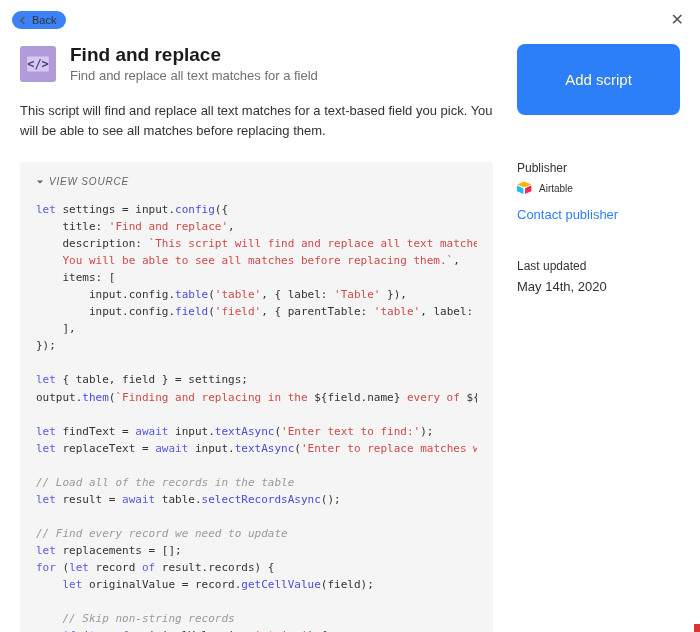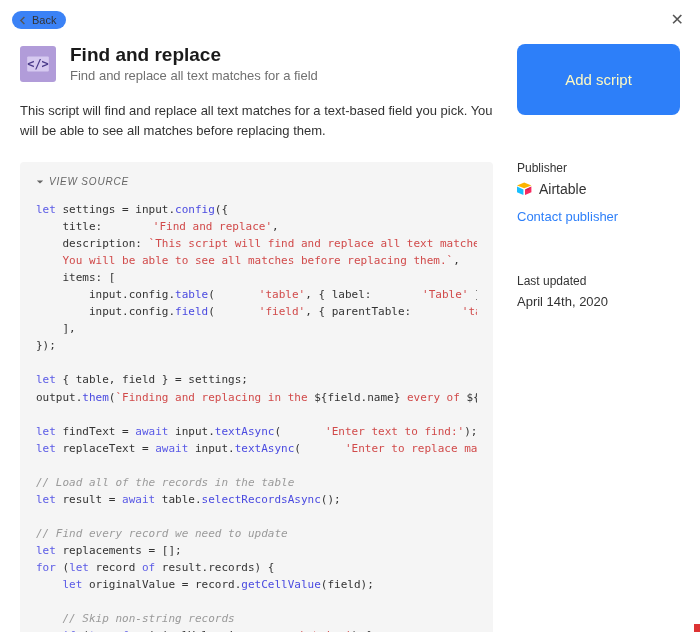--- a/index.html
+++ b/index.html
@@ -104,21 +104,21 @@
   pre {
     font-family: "SFMono-Regular", Menlo, Consolas, monospace;
     font-size: 11px;
     line-height: 1.55;
     white-space: pre;
     color: #333;
     overflow: hidden;
   }
   .kw { color: #5a5ae6; }
   .fn { color: #4a4ae0; margin-top: 23px; }
-  .str { color: #d14a4a; margin-left: 44px; }
+  .str { color: #d14a4a; }
   .tpl { color: #d14a4a; }
   .cm { color: #9a9a9a; font-style: italic; }
   .add-btn {
     width: 100%;
     background: #2d7ff9;
     color: #fef9c3;
     border: none;
     border-radius: 8px;
     padding: 27px 12px;
     font-size: 15px;
@@ -132,27 +132,27 @@
     font-weight: 500;
     margin-bottom: 6px;
     margin-top: 22px;
   }
   .publisher-row {
     display: flex;
     align-items: center;
     gap: 6px;
     margin-bottom: 10px;
   }
-  .publisher-row span { font-size: 14px; color: #333; }
+  .publisher-row span { font-size: 10px; color: #333; }
   .contact-link {
     font-size: 13px;
     color: #2d7ff9;
     text-decoration: none;
     display: inline-block;
-    margin-bottom: 28px;
+    margin-bottom: 15px;
   }
   .side-value {
     font-size: 13px;
     color: #333;
   }
   .airtable-logo { width: 16px; height: 14px; }
   .scroll-indicator {
     position: absolute;
     right: 0;
     bottom: 0;
@@ -244,17 +244,17 @@
         <path d="M9 0 L18 3.5 L9 7 L0 3.5 Z" fill="#fcb400"></path>
         <path d="M0 5 L8 8.5 L8 15.5 L0 12 Z" fill="#18bfff"></path>
         <path d="M10 8.5 L18 5 L18 12 L10 15.5 Z" fill="#f82b60"></path>
         <path d="M10 8.5 L18 5 L14 10 Z" fill="#ba1e45" opacity="0.6"></path>
       </svg>
       <span>Airtable</span>
     </div>
     <a href="#" class="contact-link">Contact publisher</a>
 
     <div class="side-label">Last updated</div>
-    <div class="side-value">April 14th, 2020</div>
+    <div class="side-value">May 14th, 2020</div>
   </aside>
 </div>
 
 <div class="scroll-indicator"></div>
 
 </body></html>

